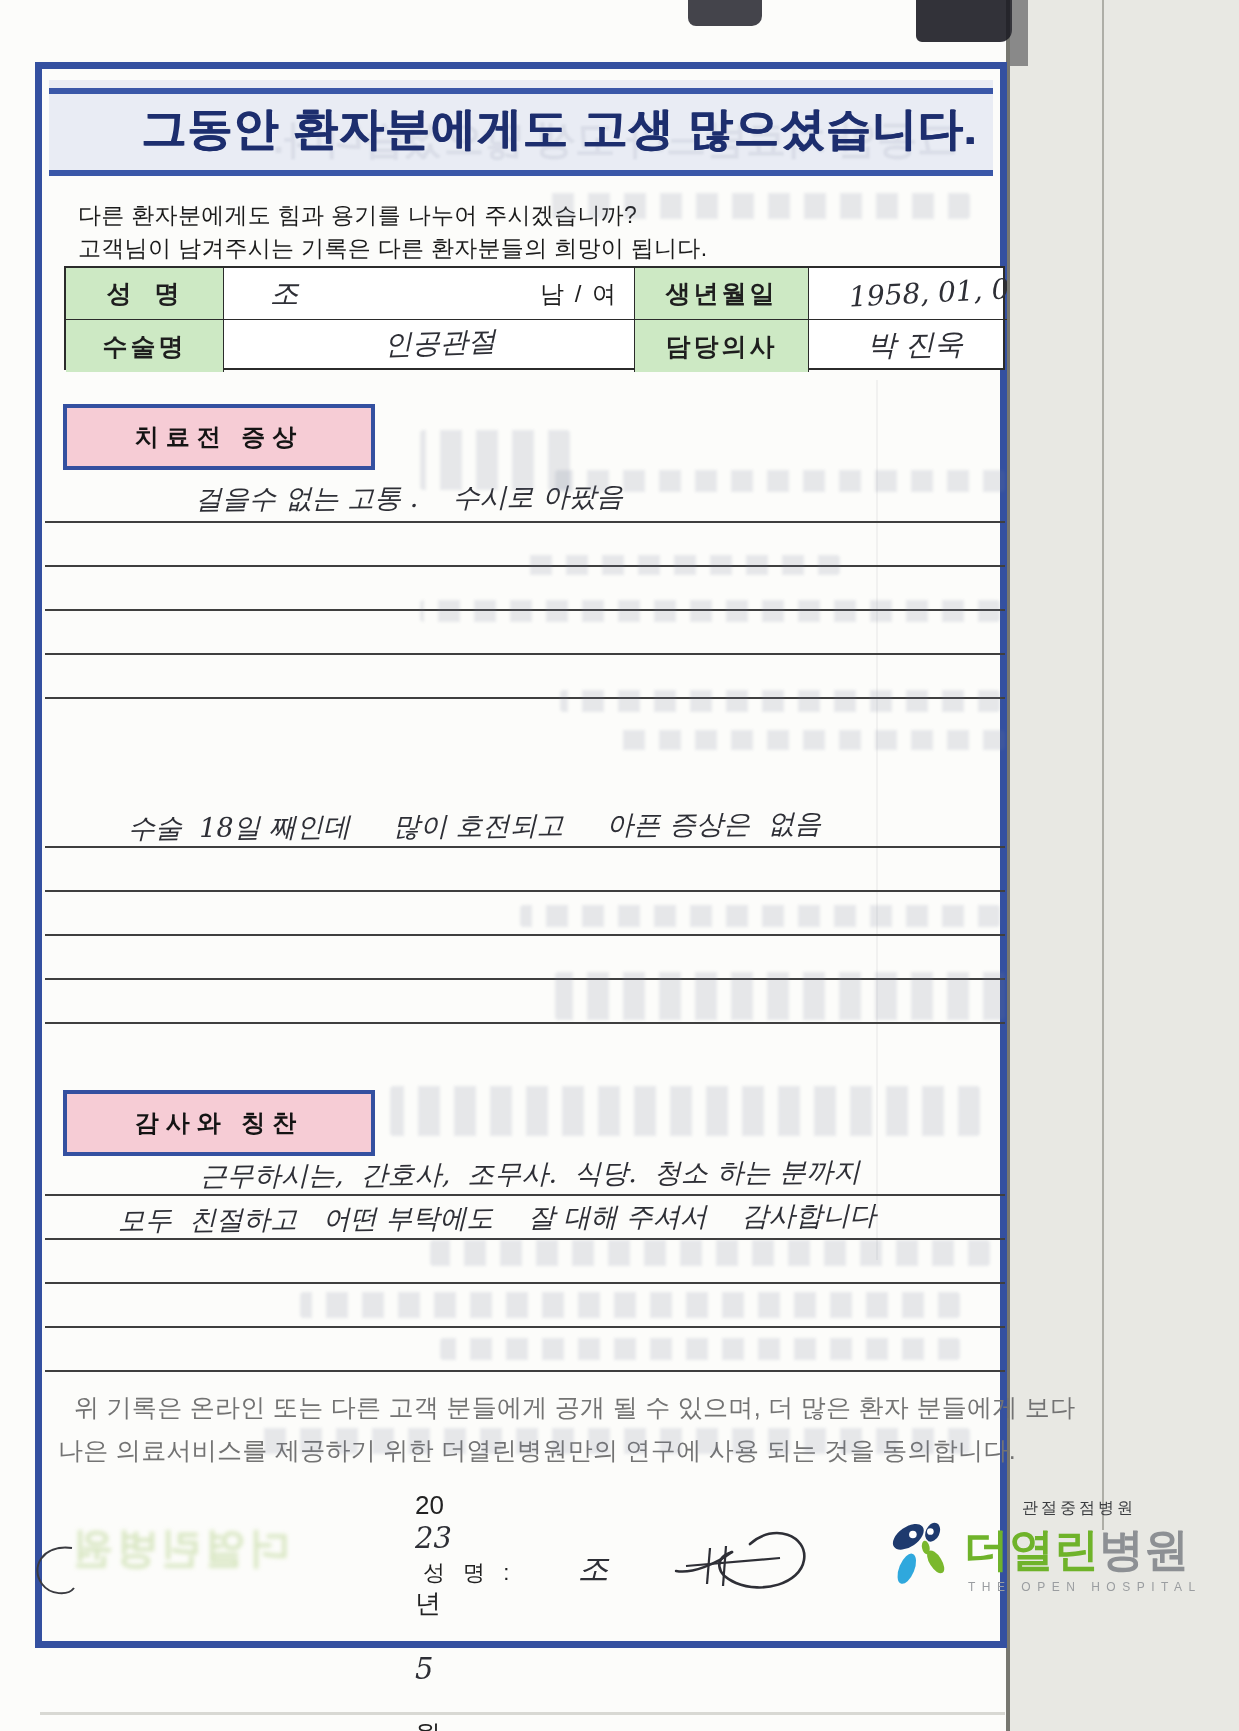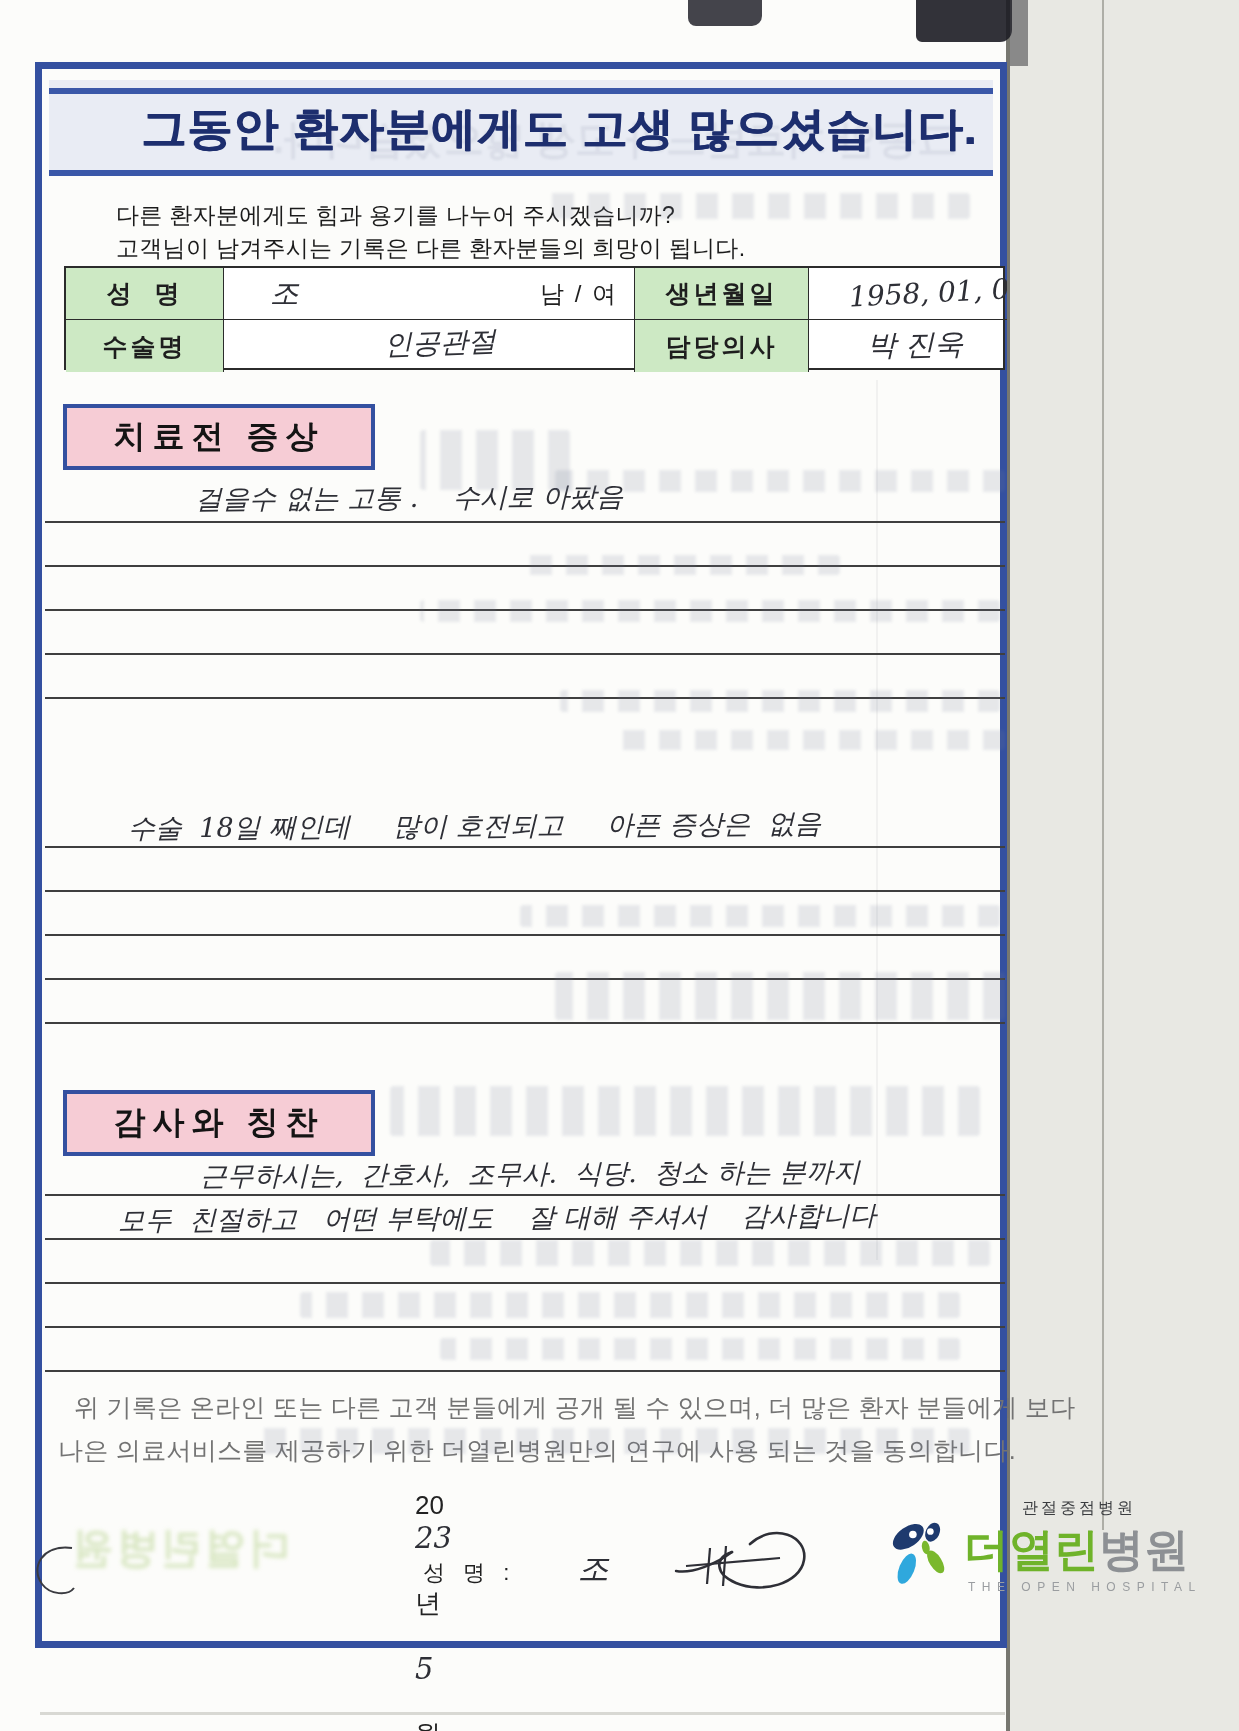--- a/index.html
+++ b/index.html
@@ -28,21 +28,21 @@
   .page-title{
     left:60px;top:99px;width:930px;text-align:center;
     font-size:45px;font-weight:bold;color:#1d2e6e;letter-spacing:1px;
     padding-left:34px;white-space:nowrap;
     text-shadow:1px 0 0 #1d2e6e;
   }
   .ghost-title{
     left:150px;top:112px;width:930px;text-align:center;font-size:40px;font-weight:bold;
     color:rgba(90,100,130,.10);transform:scaleX(-1);filter:blur(1px);white-space:nowrap;
   }
-  .intro{font-size:23px;color:#1b1b1b;letter-spacing:.3px;white-space:pre;margin-left:38px;}
+  .intro{font-size:23px;color:#1b1b1b;letter-spacing:.3px;white-space:pre;}
   .intro1{left:78px;top:200px;}
   .intro2{left:78px;top:233px;}
 
   .ptable{
     left:64px;top:266px;width:941px;height:104px;background:#fff;
     display:grid;grid-template-columns:158px 411px 174px 198px;grid-template-rows:52px 52px;
     border:2px solid #2b2b2b;box-sizing:border-box;
   }
   .cell{border-right:1.5px solid #2b2b2b;border-bottom:1.5px solid #2b2b2b;display:flex;align-items:center;box-sizing:border-box;overflow:hidden;}
   .cell.lastcol{border-right:none;}
@@ -52,21 +52,21 @@
 
   .hand{font-family:"DejaVu Serif","Liberation Serif",serif;font-style:italic;color:#2e2f36;white-space:pre;}
   .hand-name{padding-left:46px;font-size:29px;}
   .hand-birth{padding-left:40px;font-size:28px;transform:rotate(-3deg);}
   .hand-surgery{padding-left:160px;font-size:28px;transform:rotate(-2deg);}
   .hand-doctor{padding-left:58px;font-size:29px;transform:rotate(-1deg);}
 
   .secbox{
     left:63px;width:312px;height:66px;background:#f6ccd5;border:4px solid #3450a0;box-sizing:border-box;
     display:flex;align-items:center;justify-content:center;
-    font-size:32px;font-weight:bold;letter-spacing:7px;color:#141414;white-space:pre;
+    font-size:24px;font-weight:bold;letter-spacing:7px;color:#141414;white-space:pre;
   }
   .sec1{top:404px;} .sec2{top:748px;} .sec3{top:1078px;margin-top:12px;}
 
   .rules-group{
     left:45px;width:960px;height:178px;
     background-image:repeating-linear-gradient(to bottom,#3f3f3f 0 2px,transparent 2px 44px);
   }
   .rg1{top:521px;} .rg2{top:846px;} .rg3{top:1194px;}
 
   .hw{font-size:27px;transform:rotate(-.4deg);}

